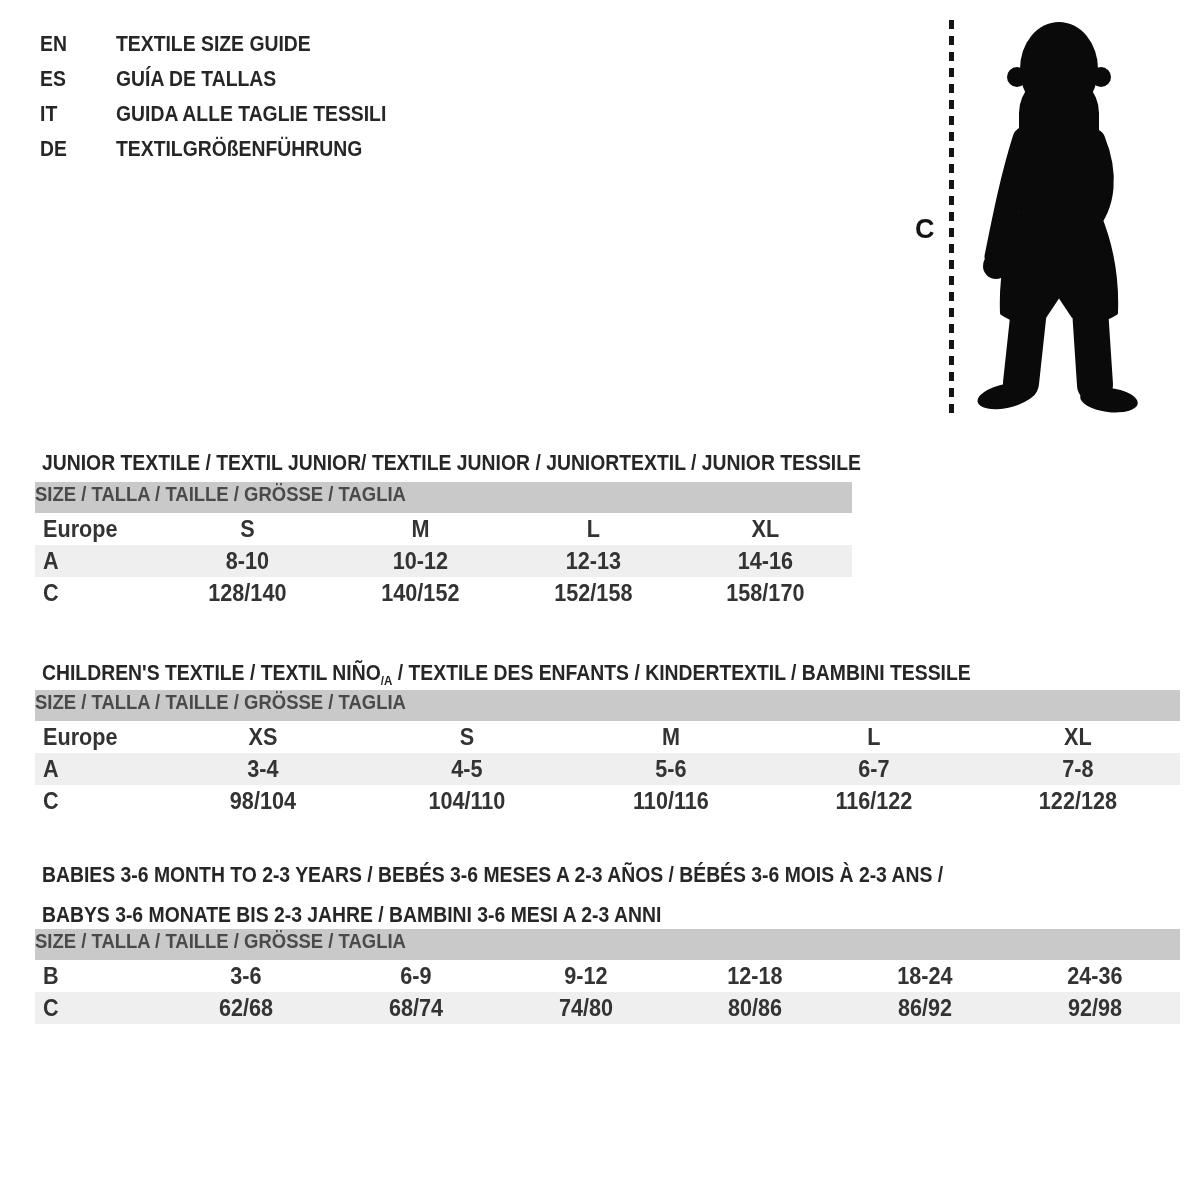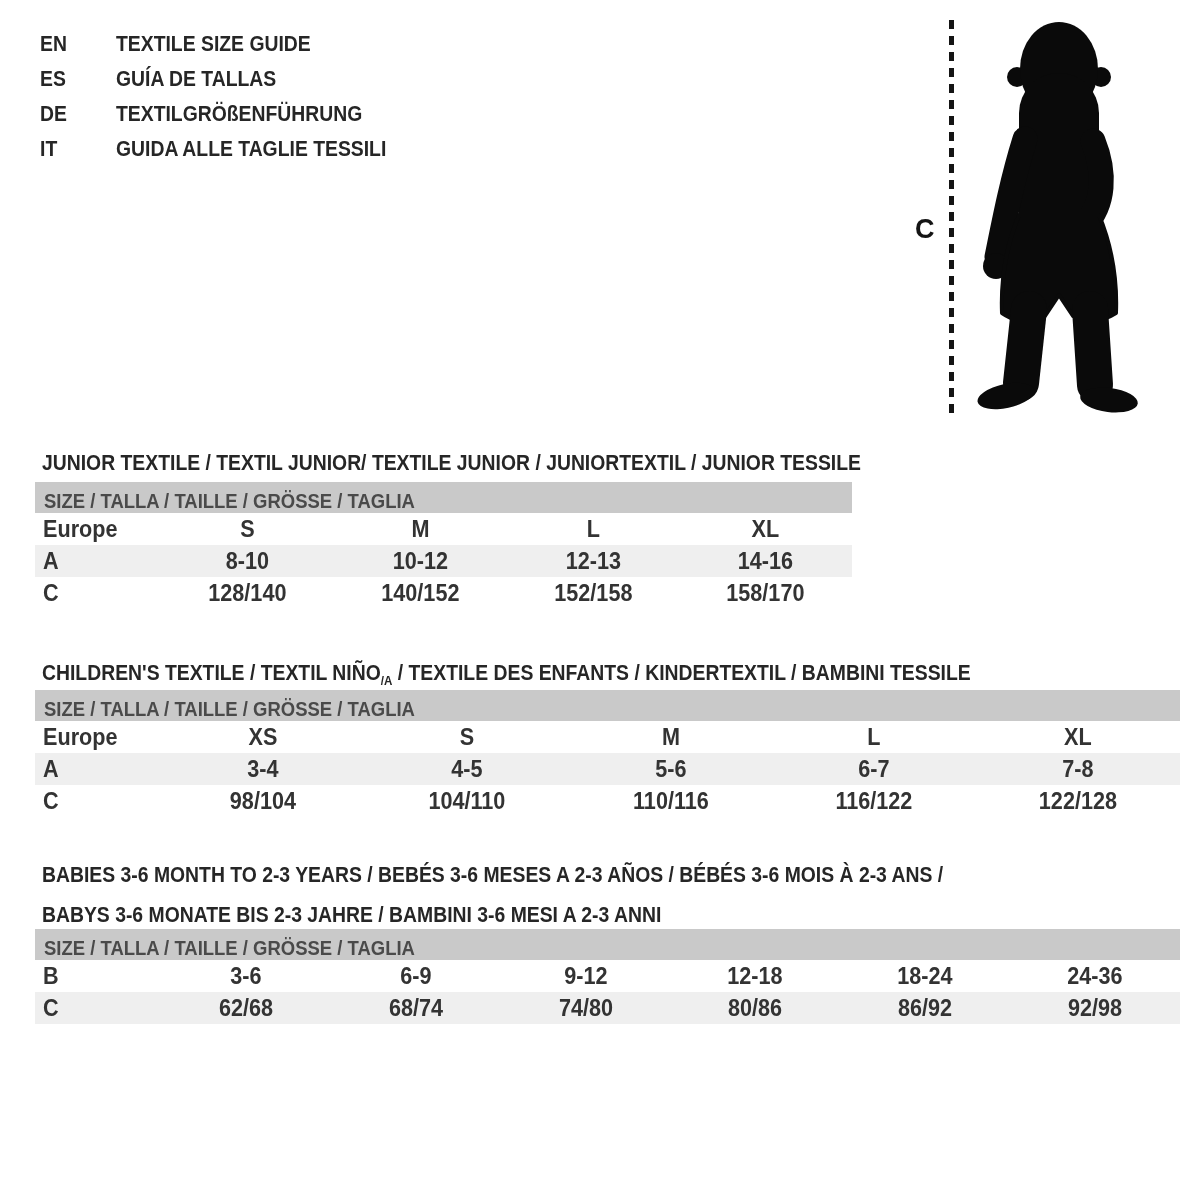--- a/index.html
+++ b/index.html
@@ -42,21 +42,21 @@
     position:absolute;left:42px;font-size:22px;line-height:24px;
     color:var(--title-text);white-space:nowrap;
     transform:scaleX(0.88);transform-origin:left center;
   }
   .section-title .sub{font-size:0.6em;vertical-align:sub;}
 
   
   .size-table{position:absolute;left:35px;}
   .size-table .hdr{
     height:31px;background:var(--header-bg);color:var(--header-text);
-    font-size:21px;display:flex;align-items:flex-end;padding-left:9px;
+    font-size:21px;display:flex;align-items:flex-start;
   }
   .size-table .row{
     display:grid;height:32px;align-items:center;font-size:24px;color:var(--text);
   }
   .size-table .row.alt{background:var(--alt-row-bg);}
   .size-table .row > div{
     text-align:center;transform:scaleX(0.9);transform-origin:center;
   }
   .size-table .row > div:first-child{
     text-align:left;padding-left:9px;transform-origin:left center;
@@ -82,26 +82,26 @@
   <div class="lang-block">
     <div class="lang-row">
       <span class="lang-code"><span class="cond">EN</span></span>
       <span class="lang-label"><span class="cond">TEXTILE SIZE GUIDE</span></span>
     </div>
     <div class="lang-row">
       <span class="lang-code"><span class="cond">ES</span></span>
       <span class="lang-label"><span class="cond">GUÍA DE TALLAS</span></span>
     </div>
     <div class="lang-row">
+      <span class="lang-code"><span class="cond">IT</span></span>
+      <span class="lang-label"><span class="cond">GUIDA ALLE TAGLIE TESSILI</span></span>
+    </div>
+    <div class="lang-row">
       <span class="lang-code"><span class="cond">DE</span></span>
       <span class="lang-label"><span class="cond">TEXTILGRÖßENFÜHRUNG</span></span>
-    </div>
-    <div class="lang-row">
-      <span class="lang-code"><span class="cond">IT</span></span>
-      <span class="lang-label"><span class="cond">GUIDA ALLE TAGLIE TESSILI</span></span>
     </div>
   </div>
 
   <div class="figure-block">
     <span class="measure-label">C</span>
     <div class="measure-line"></div>
     <svg class="baby-svg" viewBox="0 0 178 400" xmlns="http://www.w3.org/2000/svg" aria-hidden="true">
       <g fill="#0a0a0a" stroke="#0a0a0a">
 
         <circle cx="50" cy="60" r="10" stroke="none"></circle>

